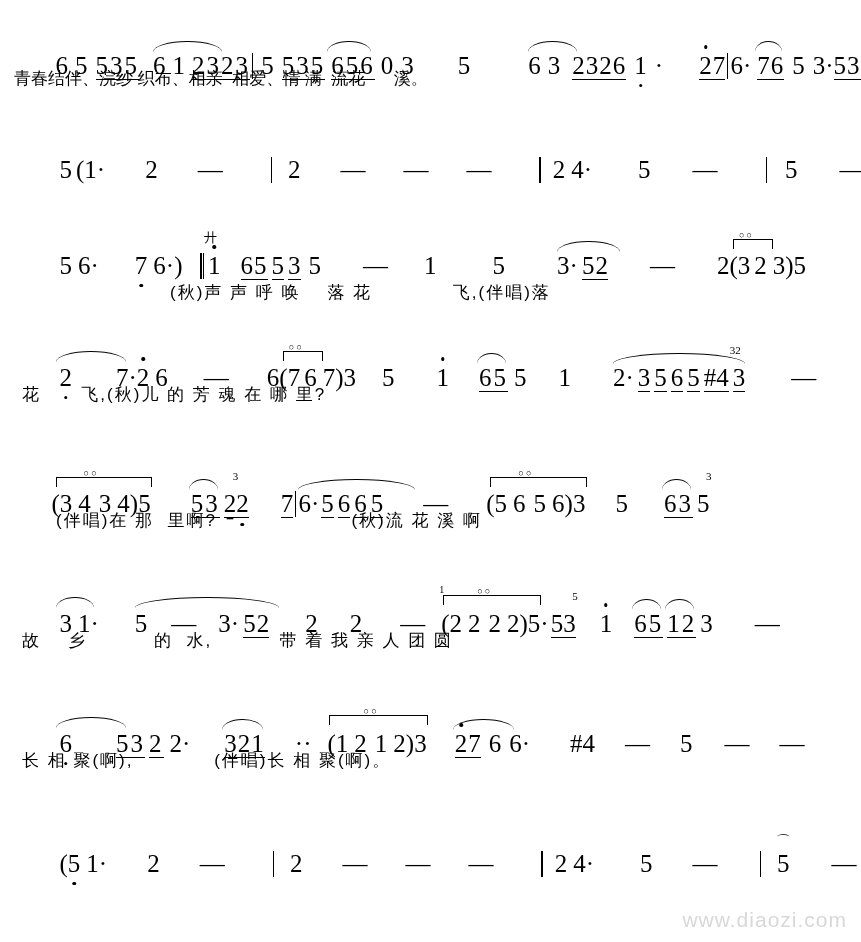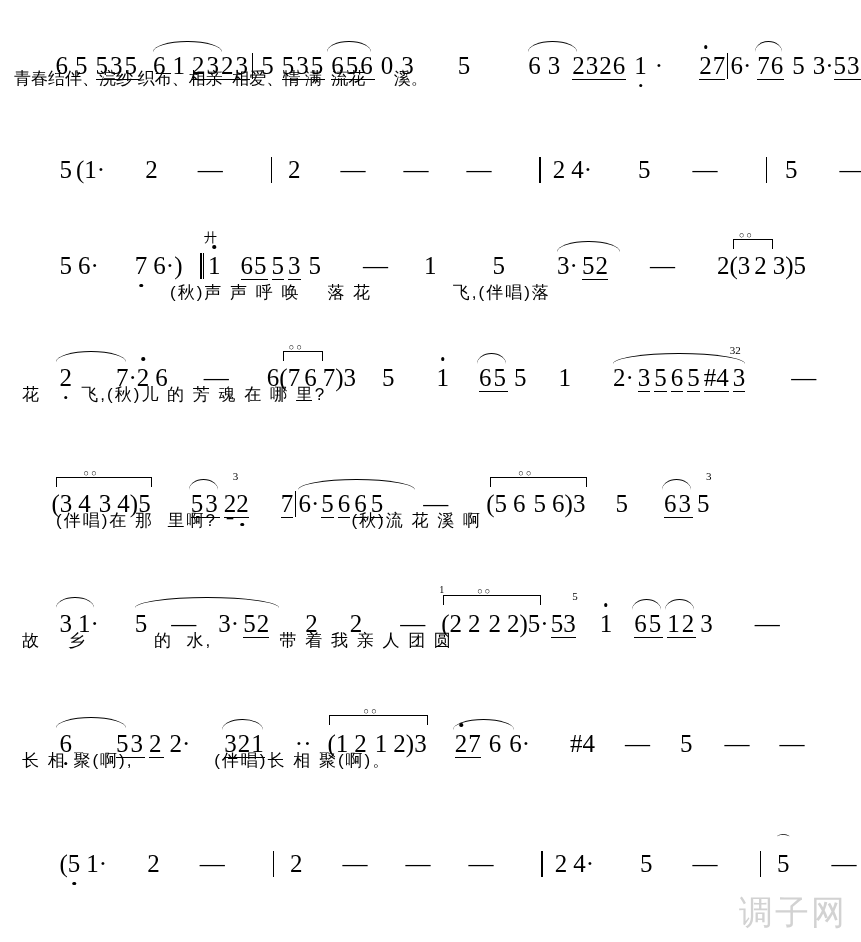--- a/index.html
+++ b/index.html
@@ -180,16 +180,16 @@
   </div>
 
   <div class="line" style="top:826px;">
     <div class="notes" style="left:22px;">
       <span>(</span><span class="n dot-below">5</span><span style="display:inline-block;width:6px"></span><span class="n">1</span><span>·</span><span style="display:inline-block;width:40px"></span><span class="n">2</span><span style="display:inline-block;width:40px"></span><span class="n">—</span><span style="display:inline-block;width:46px"></span><span class="barline"></span><span style="display:inline-block;width:14px"></span><span class="n">2</span><span style="display:inline-block;width:40px"></span><span class="n">—</span><span style="display:inline-block;width:38px"></span><span class="n">—</span><span style="display:inline-block;width:38px"></span><span class="n">—</span><span style="display:inline-block;width:46px"></span><span class="barline"></span><span style="display:inline-block;width:10px"></span><span class="n">2</span><span style="display:inline-block;width:6px"></span><span class="n">4</span><span>·</span><span style="display:inline-block;width:46px"></span><span class="n">5</span><span style="display:inline-block;width:40px"></span><span class="n">—</span><span style="display:inline-block;width:40px"></span><span class="barline"></span><span style="display:inline-block;width:14px"></span><span class="n" style="position:relative;">5<span style="position:absolute;left:50%;transform:translateX(-50%);top:-17px;font-size:15px;line-height:1;">⌒</span></span><span style="display:inline-block;width:42px"></span><span class="n">—</span><span style="display:inline-block;width:38px"></span><span style="display:inline-block;width:38px"></span><span style="display:inline-block;width:8px"></span>
     </div>
     <div class="lyrics" style="top:46px;"></div>
   </div>
 
   <div class="watermark">
-    <div class="wm-title">调子网</div>
+    <div class="wm-url">www.diaozi.com</div>
   </div>
 
 </div>
 
 </body></html>

